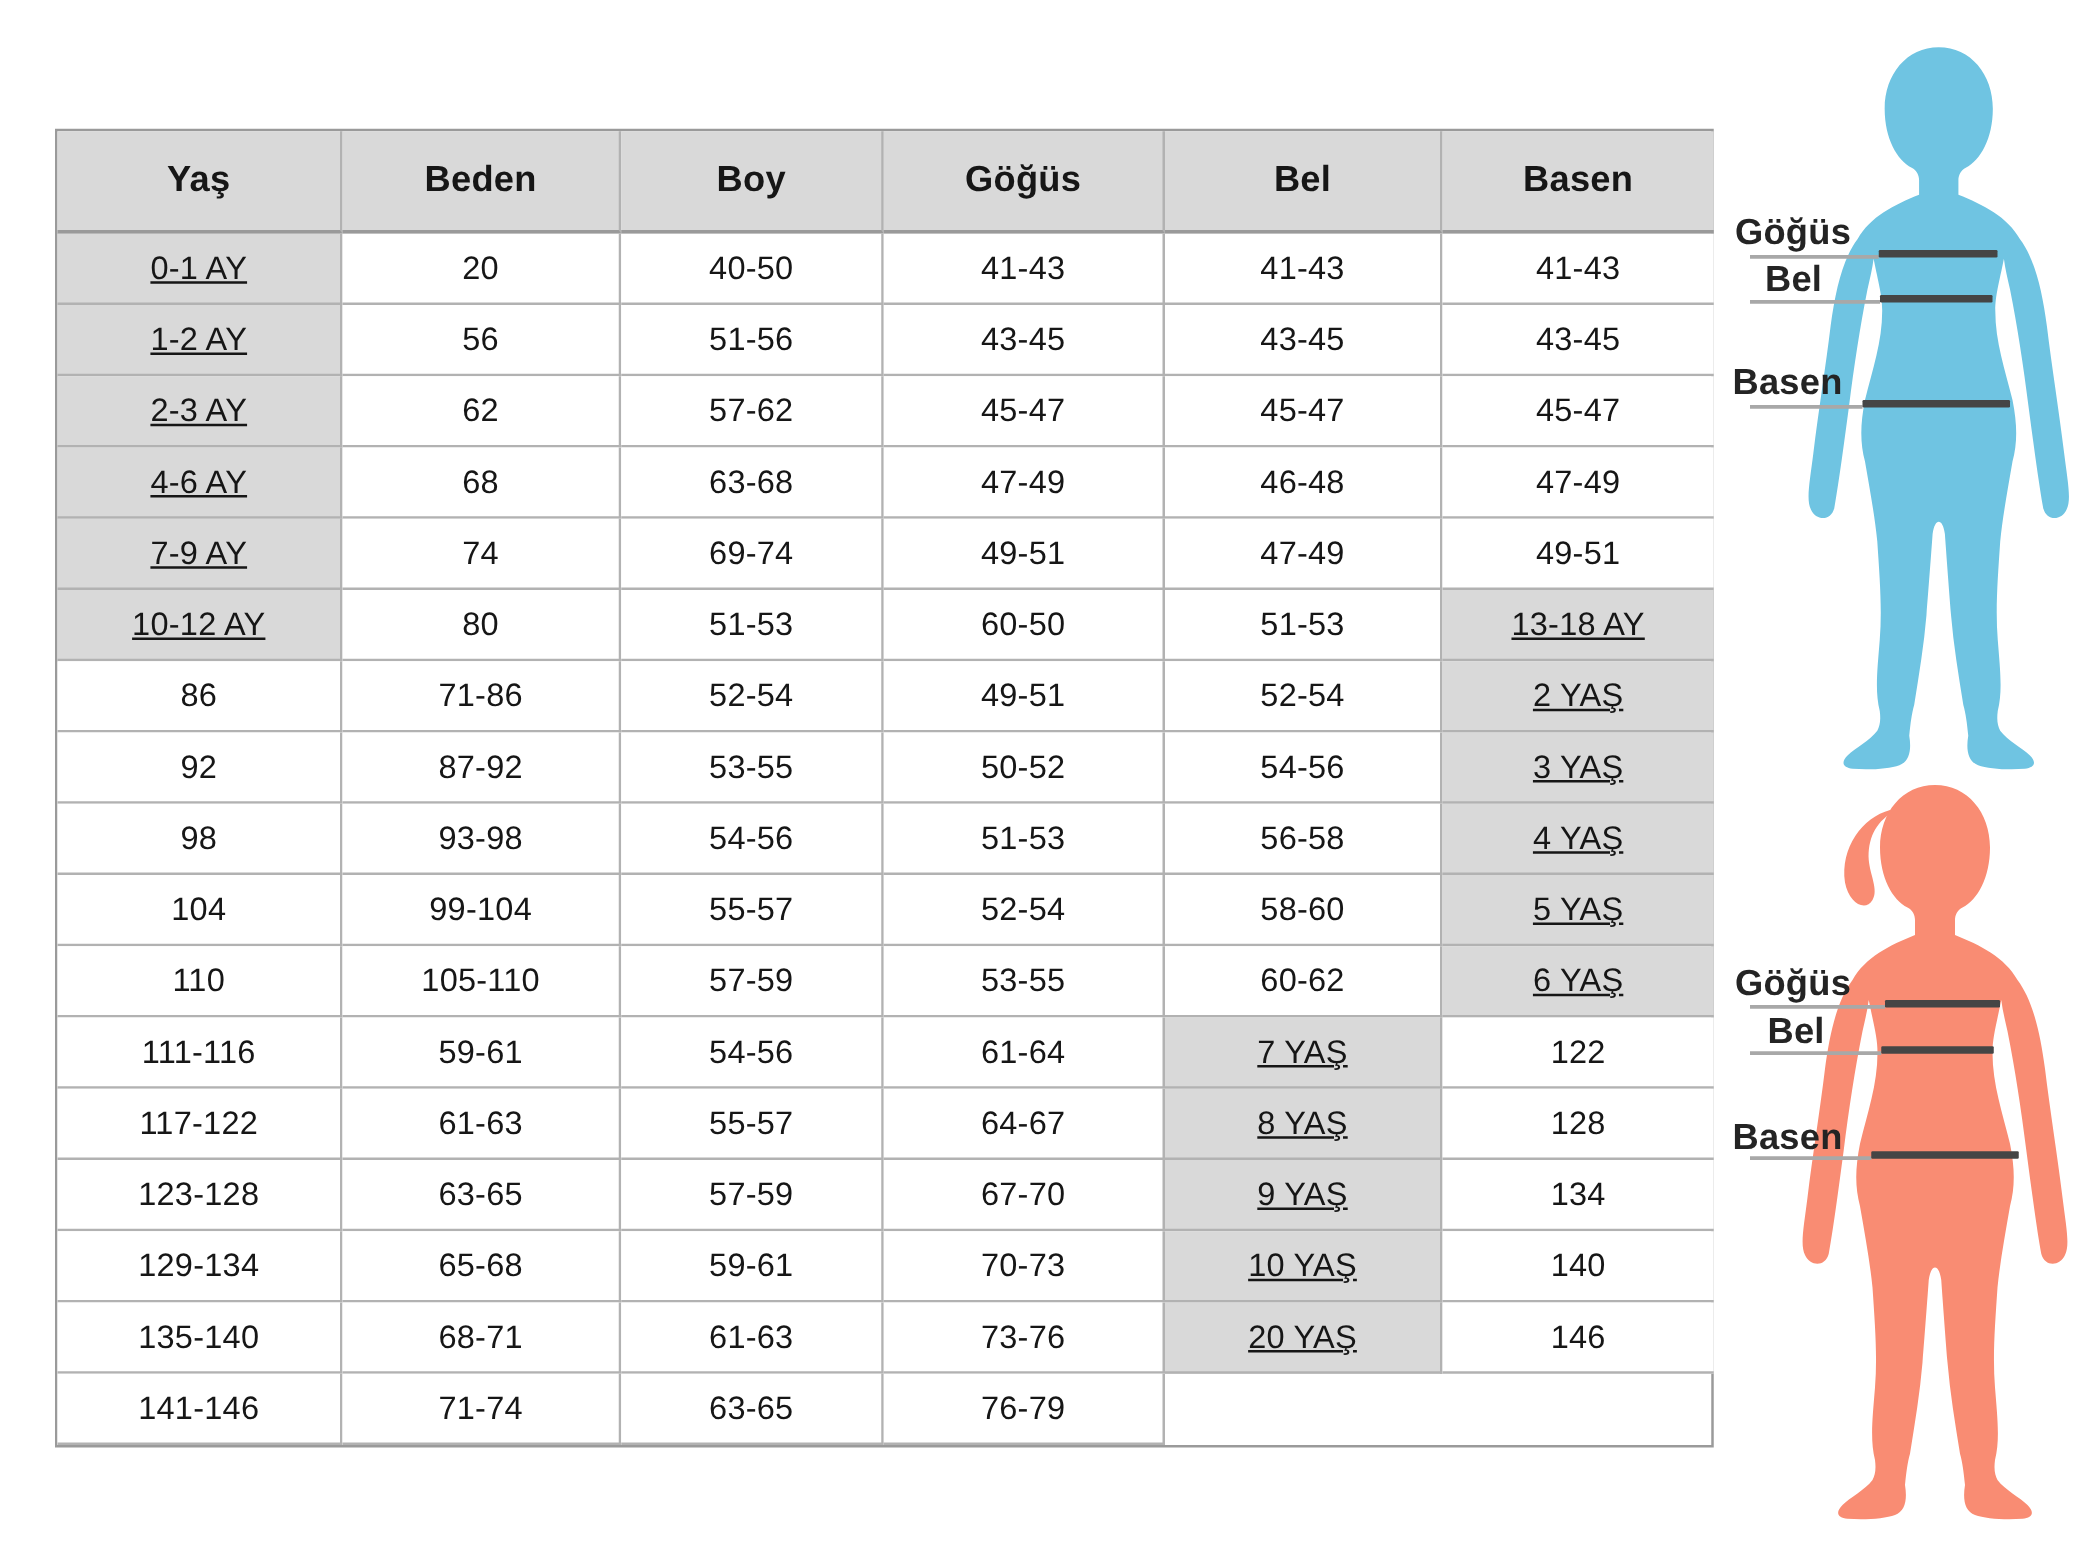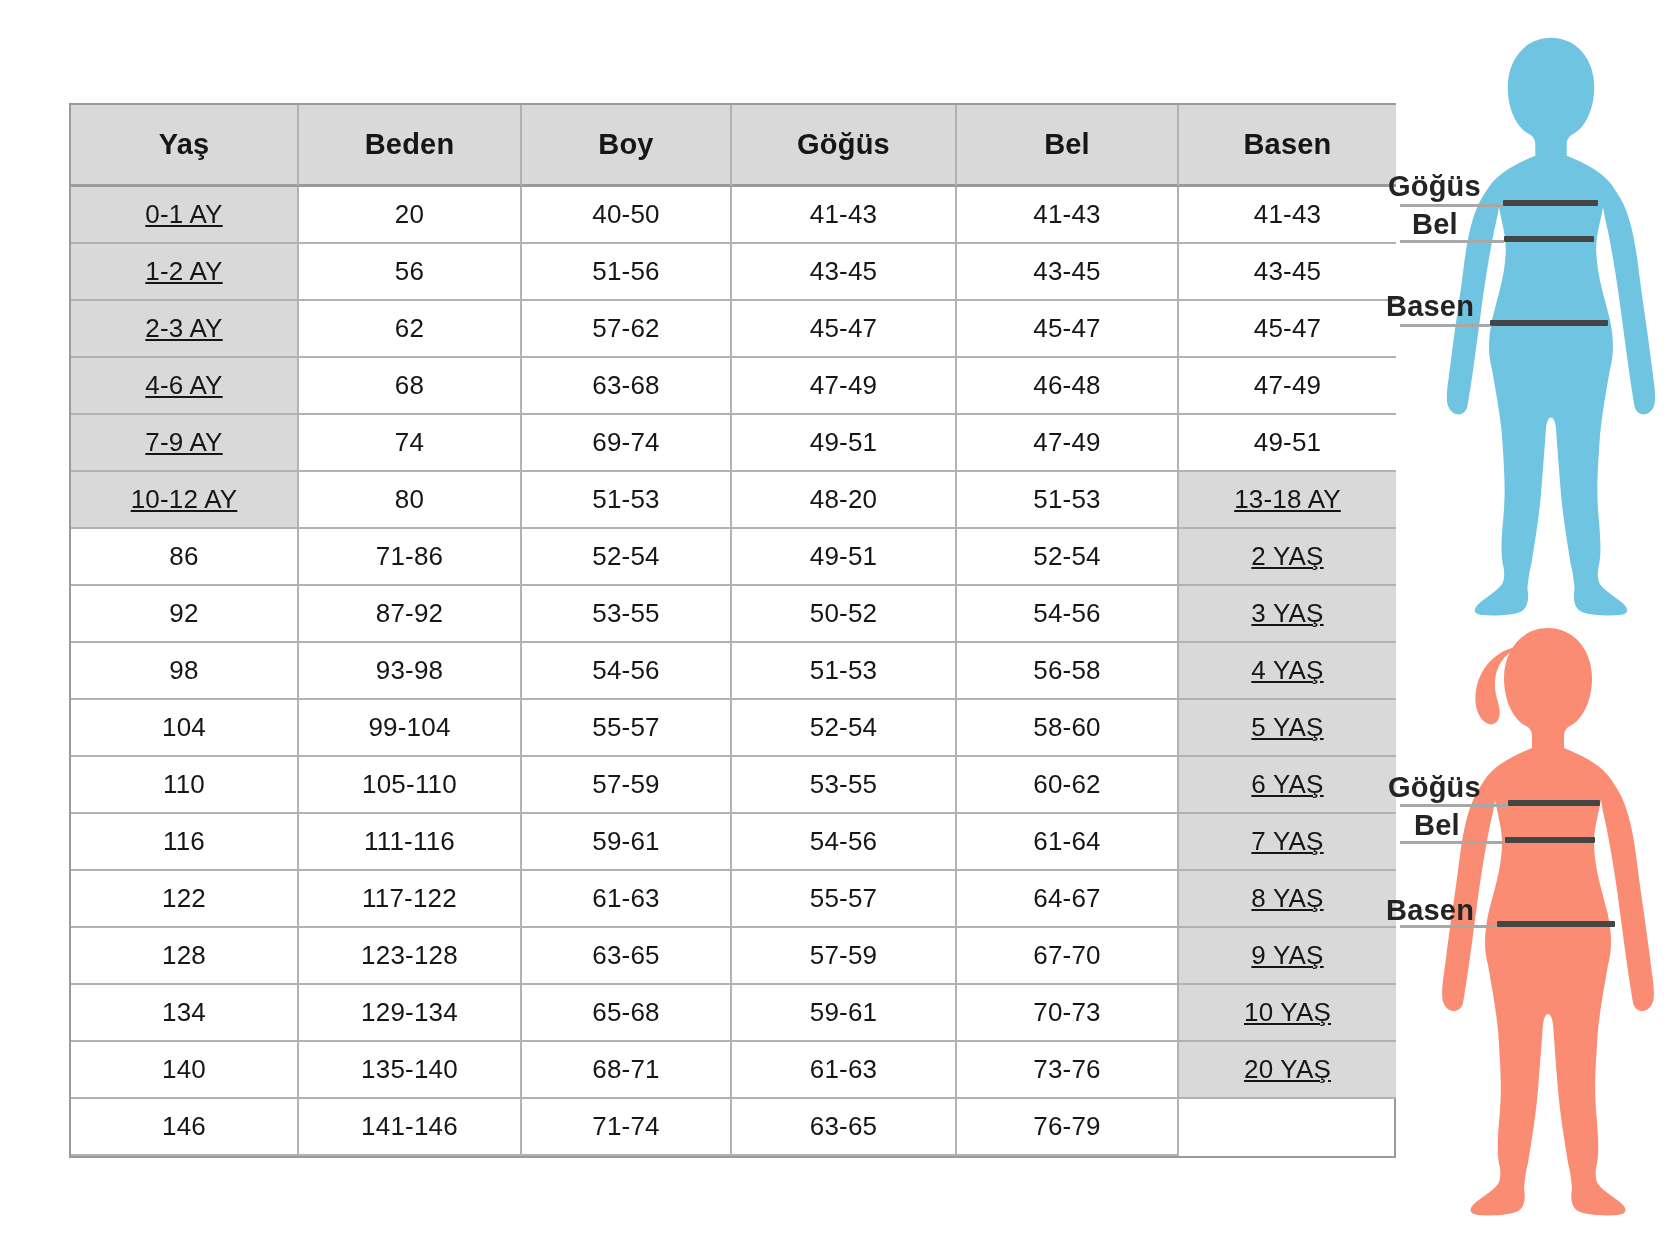--- a/index.html
+++ b/index.html
@@ -10,21 +10,21 @@
     --light-line:#a8a8a8;
     --dark-line:#454545;
   }
   *{margin:0;padding:0;box-sizing:border-box;}
   html,body{background:#ffffff;}
   body{font-family:"Liberation Sans","DejaVu Sans",sans-serif;color:var(--txt);}
   .stage{position:relative;width:1680px;height:1245px;background:#fff;overflow:hidden;}
 
   
   .size-table{
-    position:absolute;left:69px;top:103px;width:1327px;
+    position:absolute;left:44px;top:103px;width:1327px;
     display:grid;
     grid-template-columns:228px 223px 210px 225px 222px 217px;
     border:2px solid var(--border-out);
     background:#fff;
   }
   .cell{
     display:flex;align-items:center;justify-content:center;
     border-right:2px solid var(--border-in);
     border-bottom:2px solid var(--border-in);
     font-size:26px;
@@ -97,21 +97,21 @@
       <div class="cell">47-49</div>
       <div class="cell age">7-9 AY</div>
       <div class="cell">74</div>
       <div class="cell">69-74</div>
       <div class="cell">49-51</div>
       <div class="cell">47-49</div>
       <div class="cell">49-51</div>
       <div class="cell age">10-12 AY</div>
       <div class="cell">80</div>
       <div class="cell">51-53</div>
-      <div class="cell">48-20</div>
+      <div class="cell">60-50</div>
       <div class="cell">51-53</div>
       <div class="cell age">13-18 AY</div>
       <div class="cell">86</div>
       <div class="cell">71-86</div>
       <div class="cell">52-54</div>
       <div class="cell">49-51</div>
       <div class="cell">52-54</div>
       <div class="cell age">2 YAŞ</div>
       <div class="cell">92</div>
       <div class="cell">87-92</div>
@@ -130,21 +130,20 @@
       <div class="cell">55-57</div>
       <div class="cell">52-54</div>
       <div class="cell">58-60</div>
       <div class="cell age">5 YAŞ</div>
       <div class="cell">110</div>
       <div class="cell">105-110</div>
       <div class="cell">57-59</div>
       <div class="cell">53-55</div>
       <div class="cell">60-62</div>
       <div class="cell age">6 YAŞ</div>
-      <div class="cell">116</div>
       <div class="cell">111-116</div>
       <div class="cell">59-61</div>
       <div class="cell">54-56</div>
       <div class="cell">61-64</div>
       <div class="cell age">7 YAŞ</div>
       <div class="cell">122</div>
       <div class="cell">117-122</div>
       <div class="cell">61-63</div>
       <div class="cell">55-57</div>
       <div class="cell">64-67</div>

